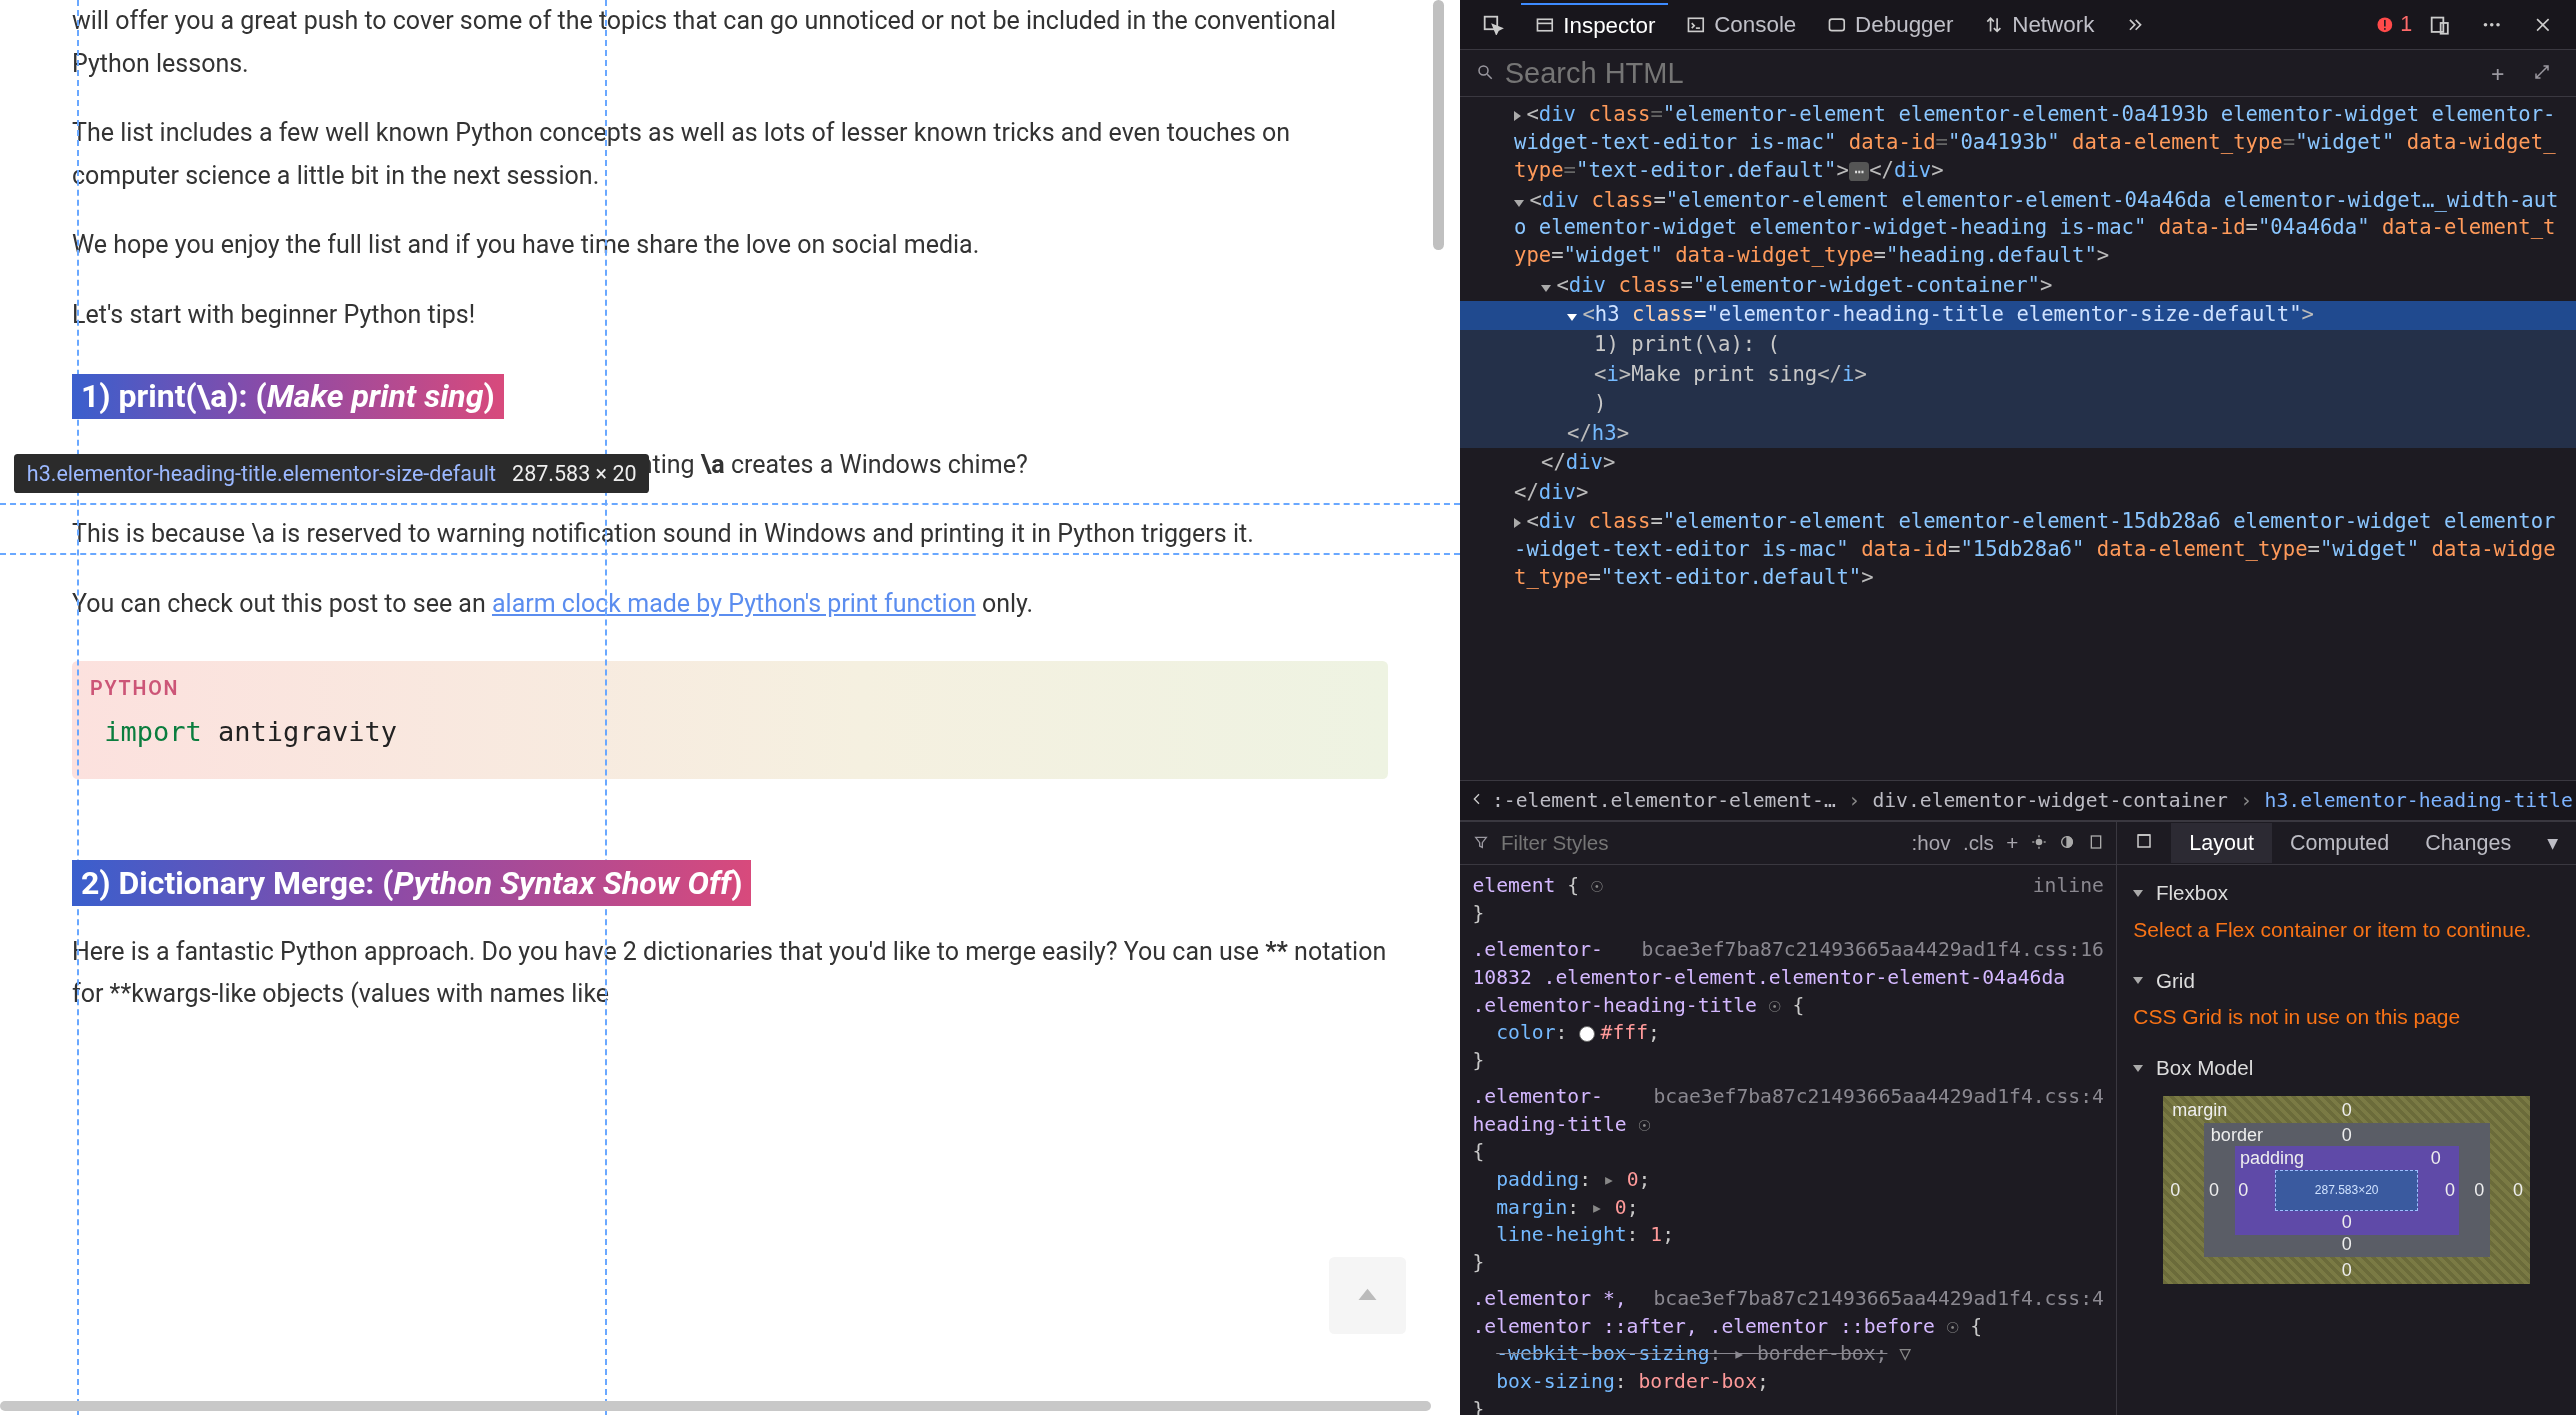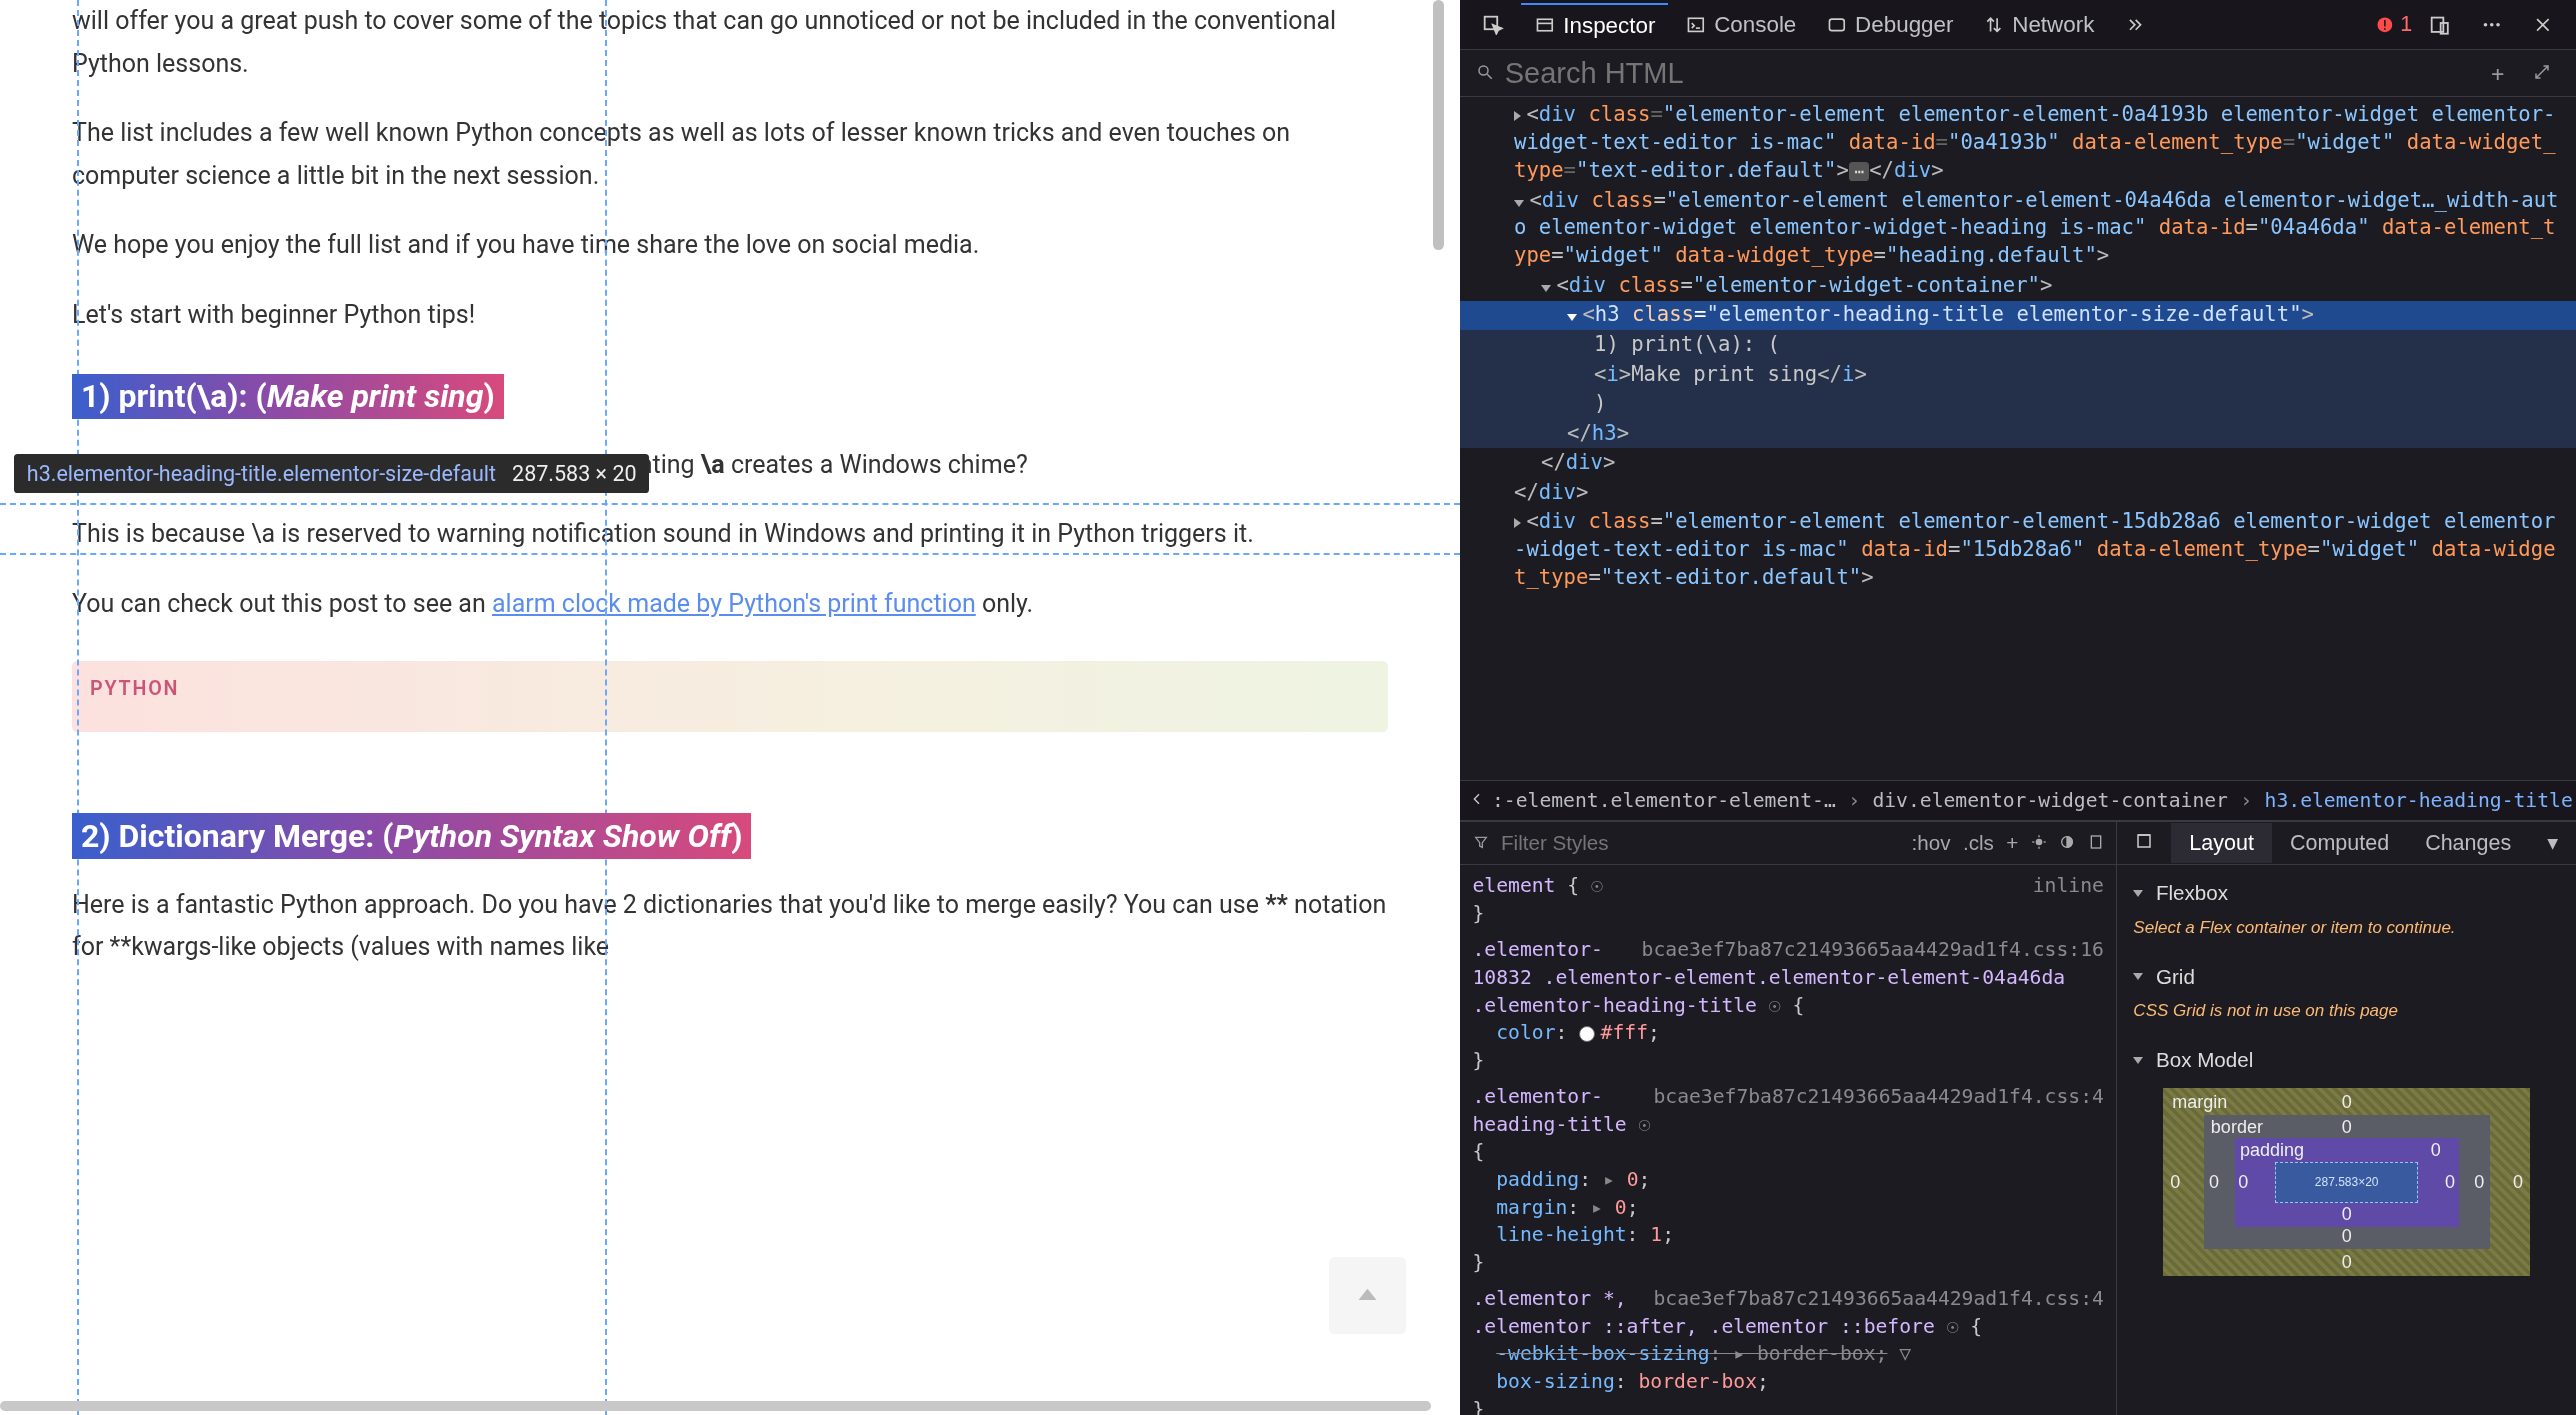--- a/index.html
+++ b/index.html
@@ -234,21 +234,21 @@
   align-items:center;
   border-bottom:0.9px solid #3a3840;
   font-family:-apple-system,sans-serif;
   font-size:21.5px;
 }
 .sp-tabs .sptab { padding:7.2px 18px; color:#bcbcc4; cursor:pointer;}
 .sp-tabs .sptab.active { background:#2c2a33; color:#fff; }
 .sp-body { flex:1; padding:9px 16px; font-family:-apple-system,sans-serif; font-size:20.6px;}
 .sp-sec { margin-bottom:7.2px; }
 .sp-sec-h { display:flex; align-items:center; gap:7.2px; color:#ddd; padding:7.2px 0;}
-.sp-hint { color:#fdba74; font-style:italic; padding:5.4px 0 12.5px 0; font-size:17px;}
+.sp-hint { color:#f97316; padding:5.4px 0 12.5px 0; font-size:21px;}
 .boxmodel {
   margin-top:9px;
   display:flex;
   justify-content:center;
 }
 .bm-margin {
   width:367px; height:188px;
   background: repeating-linear-gradient(45deg,#6b6b3a,#6b6b3a 3.6px,#7a7a44 3.6px,#7a7a44 7.2px);
   position:relative;
   display:flex; align-items:center; justify-content:center;
@@ -304,20 +304,23 @@
   <p class="content-text">
     <span>Okay, technically not singing but can you believe printing </span><b>\a</b><span> creates a Windows chime?</span>
   </p>
   <p class="content-text">This is because \a is reserved to warning notification sound in Windows and printing it in Python triggers it.</p>
   <p class="content-text">
     <span>You can check out this post to see an </span><a class="link" href="#">alarm clock made by Python's print function</a><span> only.</span>
   </p>
 
   <div class="codebox">
     <div class="code-lang">PYTHON</div>
+    <div class="code-line">
+      <span class="kw">import</span><span class="nm"> antigravity</span>
+    </div>
   </div>
 
   <h3 class="heading" style="margin-top:27px;">
     <span>2) Dictionary Merge: (</span><i>Python Syntax Show Off</i><span>)</span>
   </h3>
 
   <p class="content-text">
     <span>Here is a fantastic Python approach. Do you have 2 dictionaries that you'd like to merge easily? You can use </span><b>**</b><span> notation for **kwargs-like objects (values with names like</span>
   </p>
 

